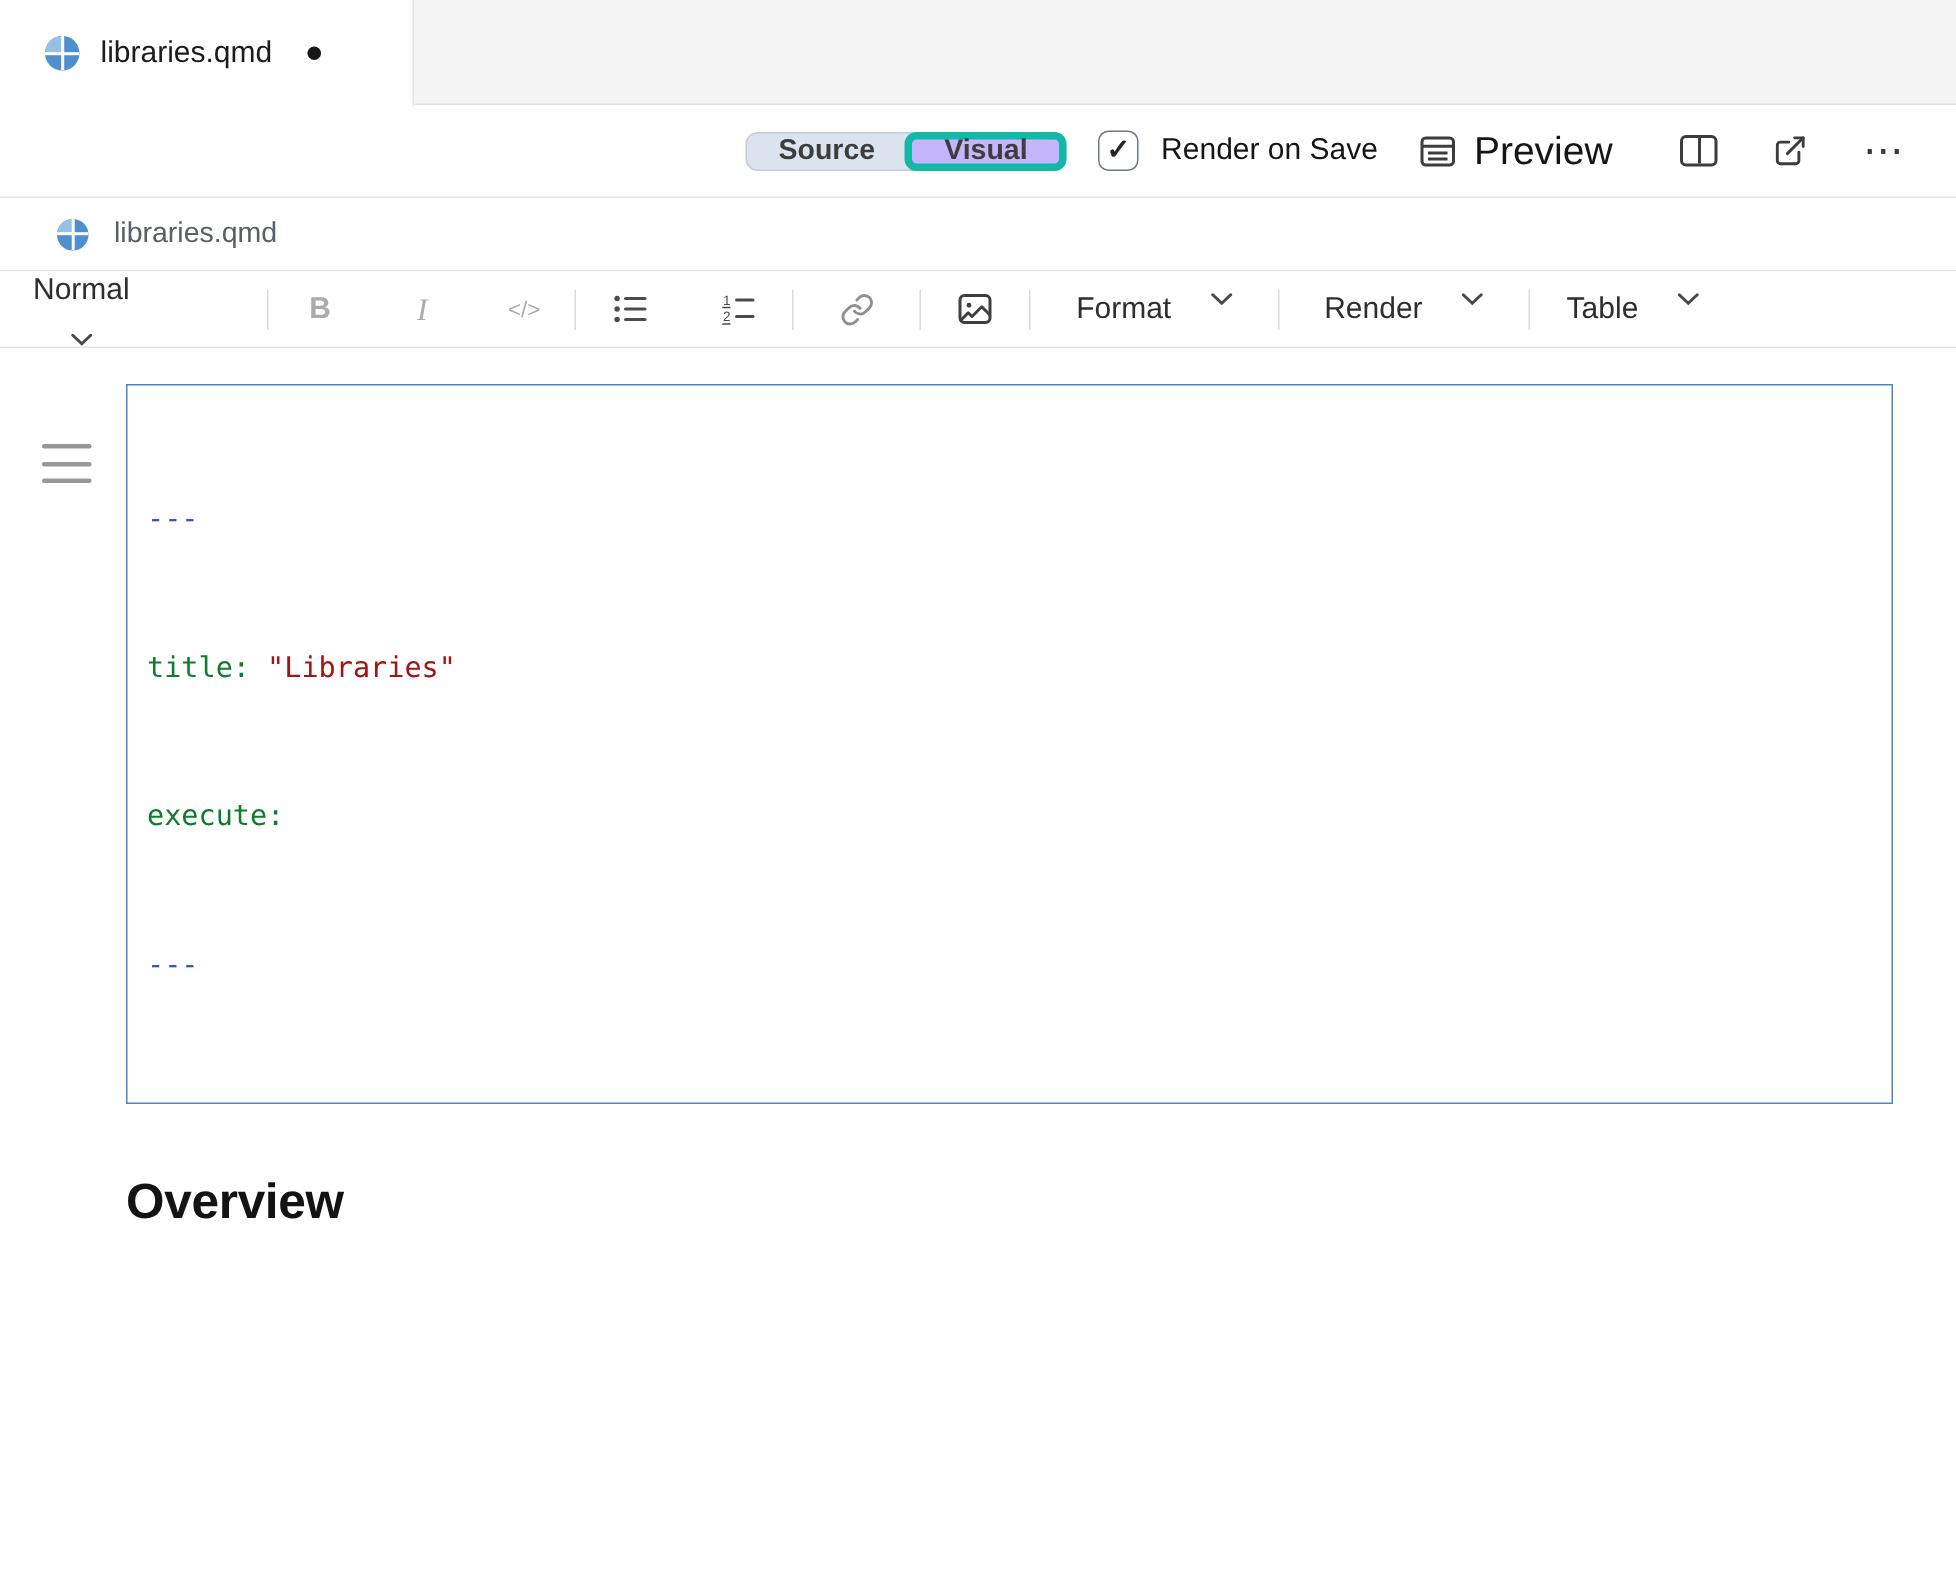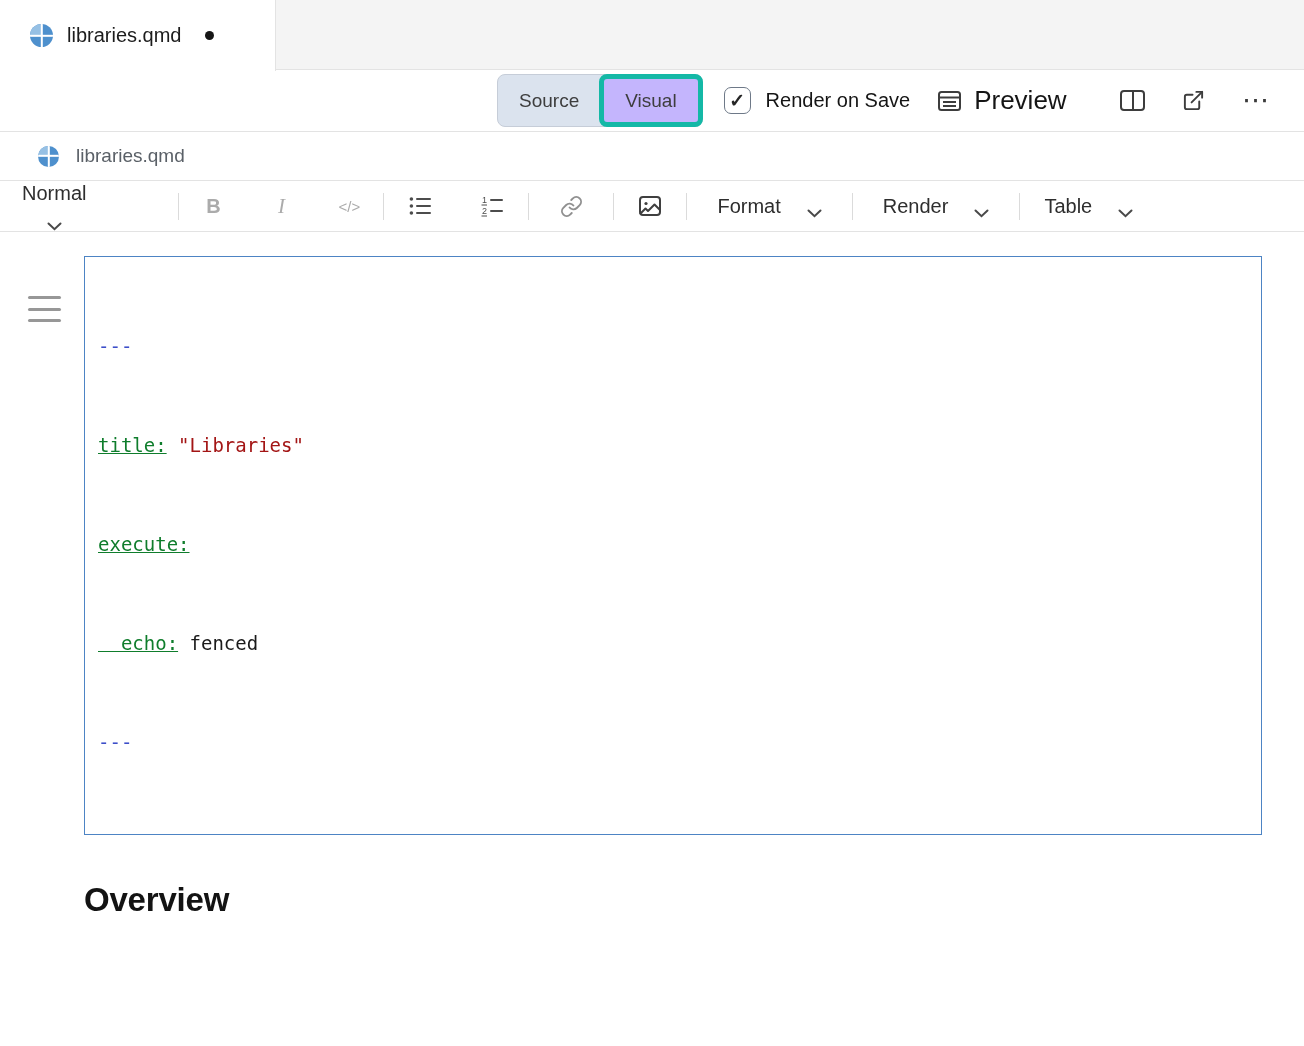--- a/index.html
+++ b/index.html
@@ -33,22 +33,22 @@
   .qicon .quad { position:absolute; left:0; top:0; width:50%; height:50%; background:#96c0e4; }
   .qicon::before { content:""; position:absolute; top:0; bottom:0; left:50%; width:2.4px;
                    transform:translateX(-50%); background:#fff; z-index:1; }
   .qicon::after { content:""; position:absolute; left:0; right:0; top:50%; height:2.4px;
                   transform:translateY(-50%); background:#fff; z-index:1; }
   .qicon.small { width:21px; height:21px; }
 
   
   .toolbar { height:62px; background:#fff; border-bottom:1px solid var(--border);
              display:flex; align-items:center; padding:0 34px 0 497px; }
-  .seg { display:flex; align-items:stretch; height:53px; border:1px solid #c6cdd8;
-         background:#dbe3ee; border-radius:8px; font-size:19px; color:#3d3d3d; flex:none; }
+  .seg { display:flex; align-items:stretch; height:26px; border:1px solid #c6cdd8;
+         background:#dbe3ee; border-radius:8px; font-size:19px; color:#3d3d3d; flex:none;font-weight:bold; }
   .seg-btn { display:flex; align-items:center; padding:0 21px; cursor:pointer; }
   .seg-btn.active { background:#c4b5fd; border:5px solid #14b8a6; border-radius:8px; margin:-1px; }
   .rons { display:flex; align-items:center; gap:15px; margin-left:21px; font-size:20px; color:#151515; flex:none; }
   .cb { width:27px; height:27px; border:1.5px solid #6e7988; border-radius:7px; background:#fff;
         display:flex; align-items:center; justify-content:center; cursor:pointer; }
   .cb .check { font-size:19px; font-weight:700; color:#262626; line-height:1; }
   .preview-btn { display:flex; align-items:center; gap:12px; margin-left:27px;
                  font-size:26px; color:#151515; cursor:pointer; flex:none; }
   .right-cluster { margin-left:auto; display:flex; align-items:center; gap:37px; }
   .split-icn { width:25px; height:21px; border:2px solid #3d3d3d; border-radius:4px; position:relative; }
@@ -65,34 +65,34 @@
   .fmtbar { height:51px; display:flex; align-items:center; padding-left:22px;
             background:#fff; border-bottom:1px solid var(--border); font-size:20px; color:#2e2e2e; }
   .sep { width:1px; height:27px; background:#dbdbdb; flex:none; }
   .style-sel { display:flex; align-items:center; gap:17px; margin-right:92px; cursor:pointer;flex-direction:column; }
   .tbtn { width:68px; display:flex; align-items:center; justify-content:center; cursor:pointer; }
   .tbtn-b { font-weight:700; color:#ababab; font-size:20px; }
   .tbtn-i { font-style:italic; font-family:"Liberation Serif", serif; color:#ababab; font-size:21px; }
   .tbtn-code { color:#ababab; font-size:15px; }
   .icn-cell { width:72px; display:flex; align-items:center; justify-content:center; cursor:pointer; }
   .icn-cell.wide { width:84px; }
-  .menu { display:flex; align-items:flex-end; gap:26px; padding:0 30px; cursor:pointer; }
+  .menu { display:flex; align-items:flex-start; gap:26px; padding:0 30px; cursor:pointer; }
   .menu.last { padding-left:24px; }
 
   
   .content { position:relative; padding:0 42px 0 84px; background:#fff; }
   .outline-icon { position:absolute; left:28px; top:40px; width:33px; height:26px;
                   display:flex; flex-direction:column; justify-content:space-between; cursor:pointer; }
   .outline-icon span { height:3px; border-radius:1.5px; background:#979797; }
 
   .yamlbox { margin-top:24px; border:1.5px solid var(--yaml-border); padding:7px 13px 9px;
              font-family:"DejaVu Sans Mono", monospace; font-size:19px; line-height:33px;
              white-space:pre; color:#141414; cursor:text; }
   .ydelim { color:var(--yaml-delim); }
-  .ykey   { color:var(--yaml-key);text-decoration:underline; }
+  .ykey   { color:var(--yaml-key); }
   .ystr   { color:var(--yaml-str); }
   .yplain { color:#1a1a1a; }
 
   h1.hd { font-size:33px; font-weight:700; color:#131313; letter-spacing:-0.2px; }
   .hd-overview { margin-top:46px; }
 </style>
 </head>
 <body>
 
 <div class="tabstrip">
@@ -243,19 +243,18 @@
   <div class="outline-icon">
       <span></span>
       <span></span>
       <span></span>
     </div>
 
   <div class="yamlbox">
     <div><span class="ydelim">---</span></div>
     <div><span class="ykey">title:</span><span class="ystr"> "Libraries"</span></div>
     <div><span class="ykey">execute:</span></div>
-    <div><span class="ykey">  echo:</span><span class="yplain"> fenced</span></div>
     <div><span class="ydelim">---</span></div>
   </div>
 
   <h1 class="hd hd-overview">Overview</h1>
 
 </div>
 
 </body></html>

